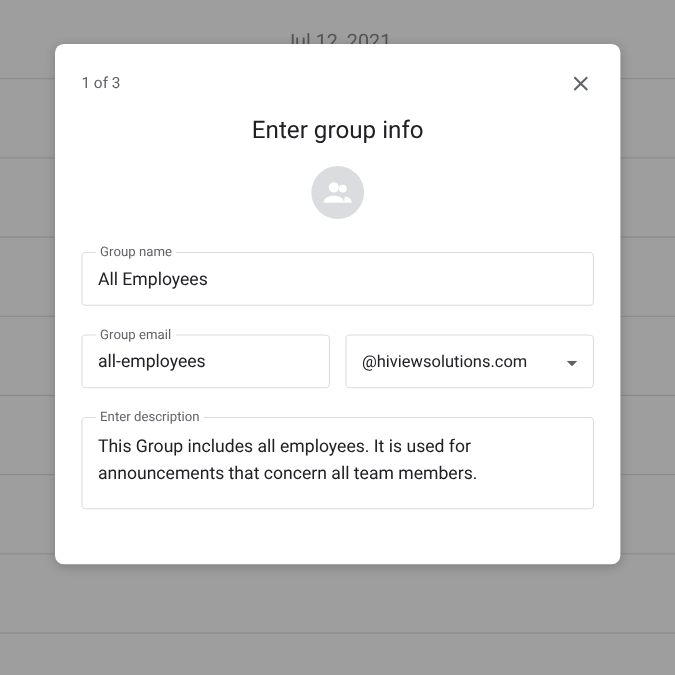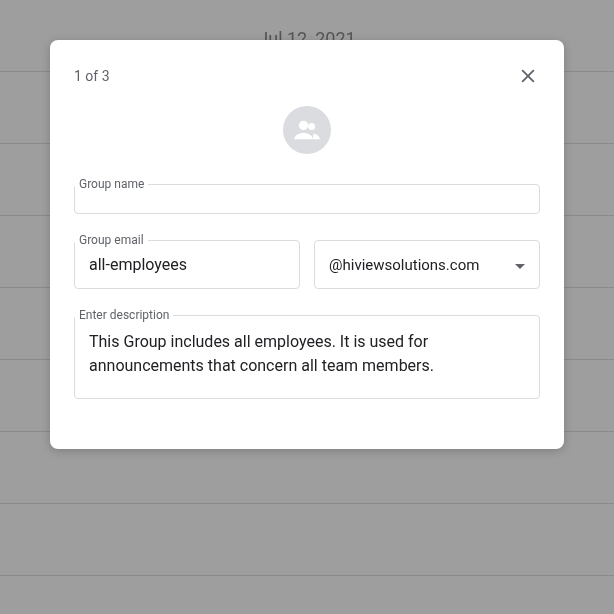--- a/index.html
+++ b/index.html
@@ -90,21 +90,21 @@
     .form-field {
       position: relative;
       border: 1px solid #dadce0;
       border-radius: 4px;
       padding: 14px 14px;
       margin-bottom: 26px;
     }
     .form-label {
       position: absolute;
       top: -8px;
-      left: 0;
+      left: 12px;
       background: #fff;
       padding: 0 4px;
       font-size: 12px;
       color: #5f6368;
     }
     .form-input {
       border: none;
       outline: none;
       font-size: 16px;
       color: #202124;
@@ -196,34 +196,36 @@
   <div class="modal-header">
     <span class="step-indicator">1 of 3</span>
     <button class="close-btn">
       <svg width="20" height="20" viewBox="0 0 24 24" fill="none" stroke="currentColor" stroke-width="2.2">
         <line x1="5" y1="5" x2="19" y2="19"></line>
         <line x1="19" y1="5" x2="5" y2="19"></line>
       </svg>
     </button>
   </div>
 
+  <h2 class="modal-title">Enter group info</h2>
 
   <div class="group-icon-wrapper">
     <div class="group-icon">
       <svg width="28" height="28" viewBox="0 0 24 24" fill="#ffffff">
         <circle cx="9" cy="8" r="4"></circle>
         <circle cx="16" cy="9" r="3"></circle>
         <path d="M1 20c0-3.5 4-5.5 8-5.5s8 2 8 5.5v0H1z"></path>
         <path d="M17 20h6v0c0-2.8-2.5-4.5-5.5-4.8"></path>
       </svg>
     </div>
   </div>
 
   <div class="form-field">
     <label class="form-label">Group name</label>
+    <input class="form-input" type="text" value="All Employees" style="">
   </div>
 
   <div class="email-row">
     <div class="email-field">
       <label class="form-label">Group email</label>
       <input class="form-input" type="text" value="all-employees" style="">
     </div>
     <div class="domain-select">
       <span>@hiviewsolutions.com</span>
       <span class="dropdown-arrow">

